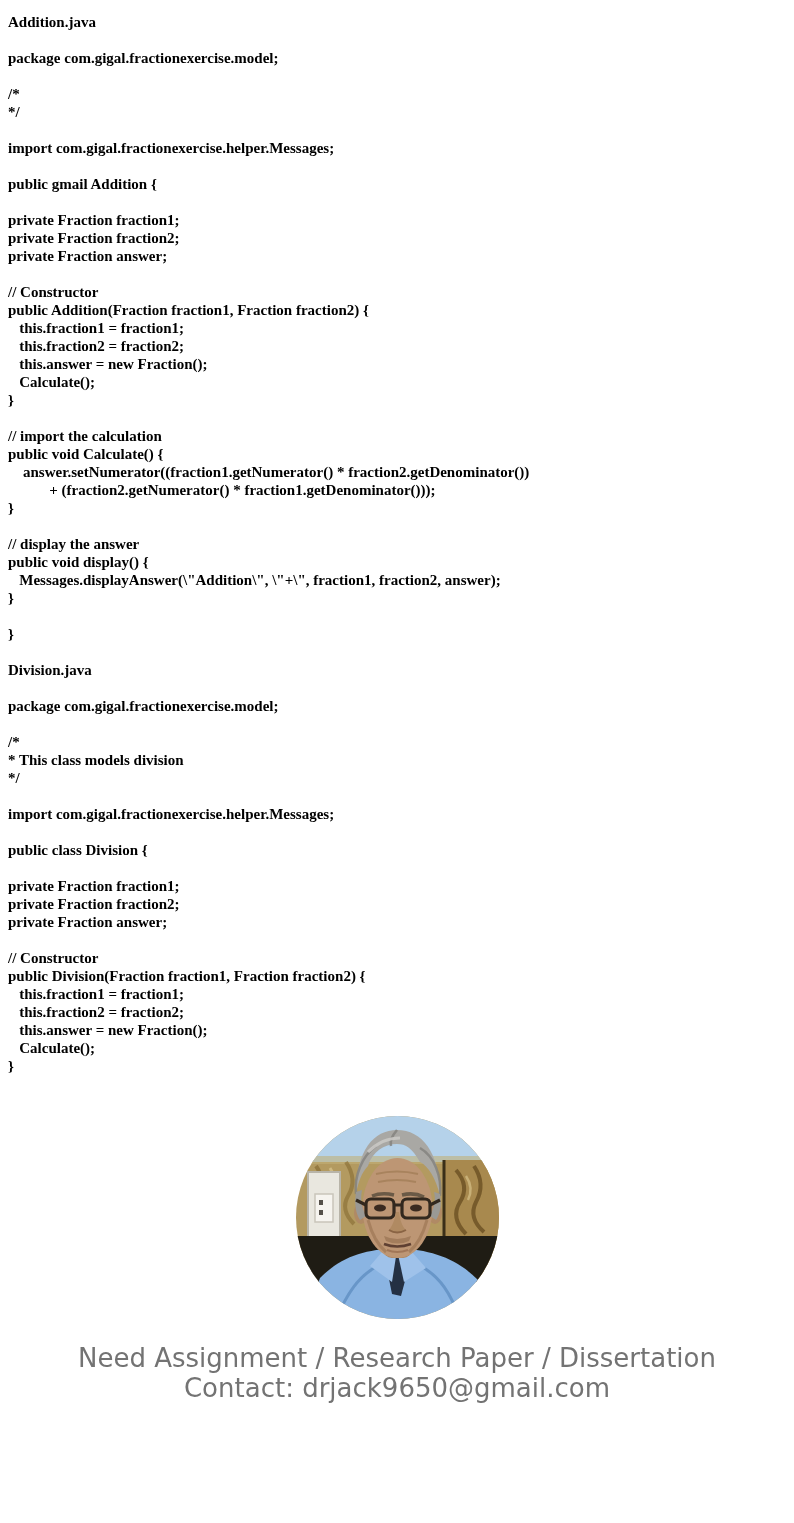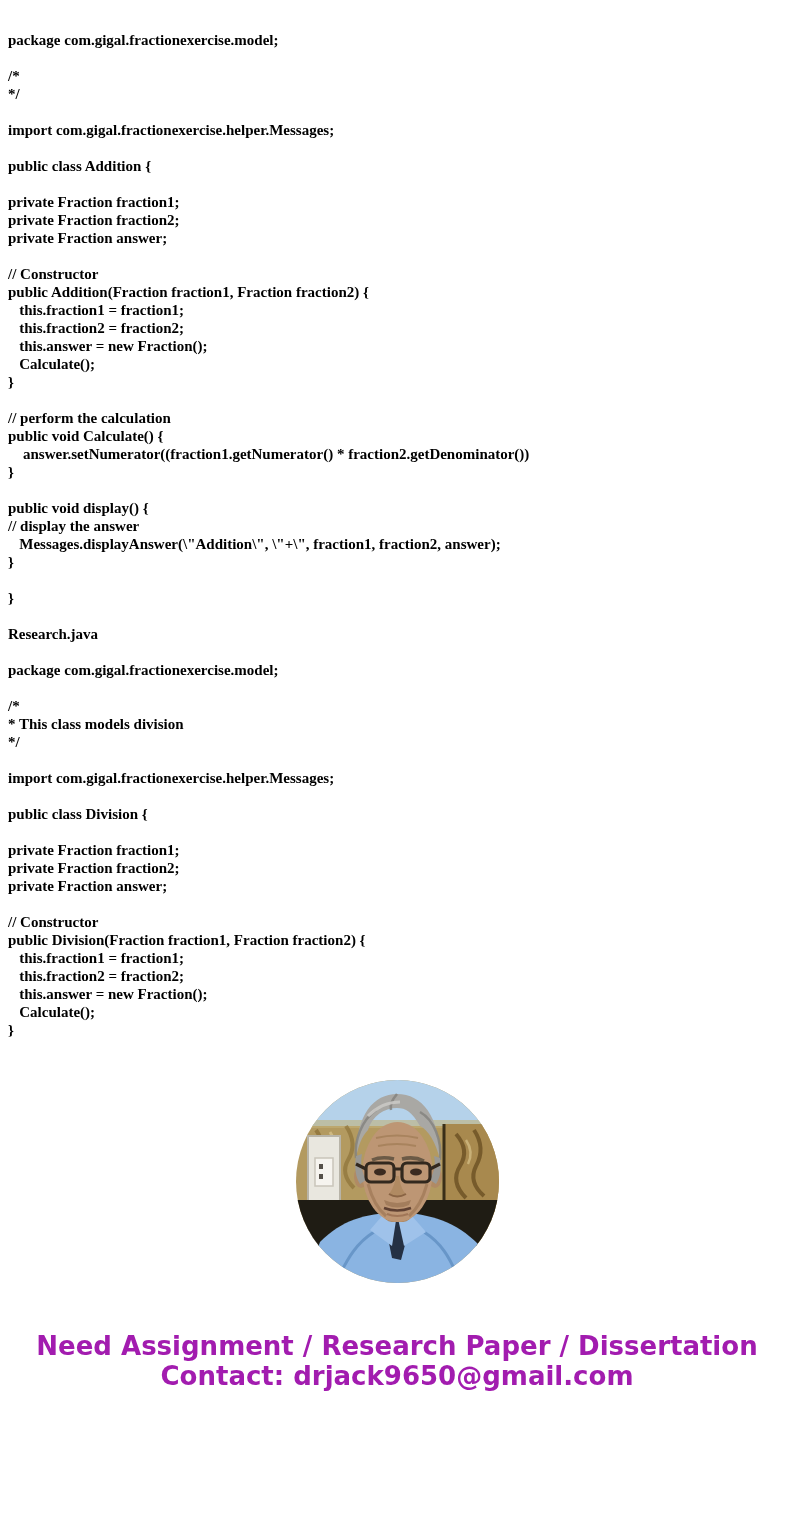--- a/index.html
+++ b/index.html
@@ -29,70 +29,72 @@
     margin-top: 41px;
     display: flex;
     justify-content: center;
   }
   .photo-svg {
     width: 203px;
     height: 203px;
     display: block;
   }
   .footer {
-    margin-top: 48px;
+    margin-top: 24px;
     text-align: center;
     font-family: "DejaVu Sans", sans-serif;
-    font-weight: bold;
+    font-weight: normal;
     font-size: 26px;
     line-height: 30px;
-    color: #a21caf;
+    color: #737373;
   }
 </style>
 </head>
 <body>
 
 <div>
 
   <div class="code-block">
+      <div class="code-line">Addition.java</div>
       <div class="code-line">&nbsp;</div>
       <div class="code-line">package com.gigal.fractionexercise.model;</div>
       <div class="code-line">&nbsp;</div>
       <div class="code-line">/*</div>
       <div class="code-line">*/</div>
       <div class="code-line">&nbsp;</div>
       <div class="code-line">import com.gigal.fractionexercise.helper.Messages;</div>
       <div class="code-line">&nbsp;</div>
-      <div class="code-line">public class Addition {</div>
+      <div class="code-line">public gmail Addition {</div>
       <div class="code-line">&nbsp;</div>
       <div class="code-line">private Fraction fraction1;</div>
       <div class="code-line">private Fraction fraction2;</div>
       <div class="code-line">private Fraction answer;</div>
       <div class="code-line">&nbsp;</div>
       <div class="code-line">// Constructor</div>
       <div class="code-line">public Addition(Fraction fraction1, Fraction fraction2) {</div>
       <div class="code-line">   this.fraction1 = fraction1;</div>
       <div class="code-line">   this.fraction2 = fraction2;</div>
       <div class="code-line">   this.answer = new Fraction();</div>
       <div class="code-line">   Calculate();</div>
       <div class="code-line">}</div>
       <div class="code-line">&nbsp;</div>
-      <div class="code-line">// perform the calculation</div>
+      <div class="code-line">// import the calculation</div>
       <div class="code-line">public void Calculate() {</div>
       <div class="code-line">    answer.setNumerator((fraction1.getNumerator() * fraction2.getDenominator())</div>
-      <div class="code-line">}</div>
-      <div class="code-line">&nbsp;</div>
+      <div class="code-line">           + (fraction2.getNumerator() * fraction1.getDenominator()));</div>
+      <div class="code-line">}</div>
+      <div class="code-line">&nbsp;</div>
+      <div class="code-line">// display the answer</div>
       <div class="code-line">public void display() {</div>
-      <div class="code-line">// display the answer</div>
       <div class="code-line">   Messages.displayAnswer(\"Addition\", \"+\", fraction1, fraction2, answer);</div>
       <div class="code-line">}</div>
       <div class="code-line">&nbsp;</div>
       <div class="code-line">}</div>
       <div class="code-line">&nbsp;</div>
-      <div class="code-line">Research.java</div>
+      <div class="code-line">Division.java</div>
       <div class="code-line">&nbsp;</div>
       <div class="code-line">package com.gigal.fractionexercise.model;</div>
       <div class="code-line">&nbsp;</div>
       <div class="code-line">/*</div>
       <div class="code-line">* This class models division</div>
       <div class="code-line">*/</div>
       <div class="code-line">&nbsp;</div>
       <div class="code-line">import com.gigal.fractionexercise.helper.Messages;</div>
       <div class="code-line">&nbsp;</div>
       <div class="code-line">public class Division {</div>

